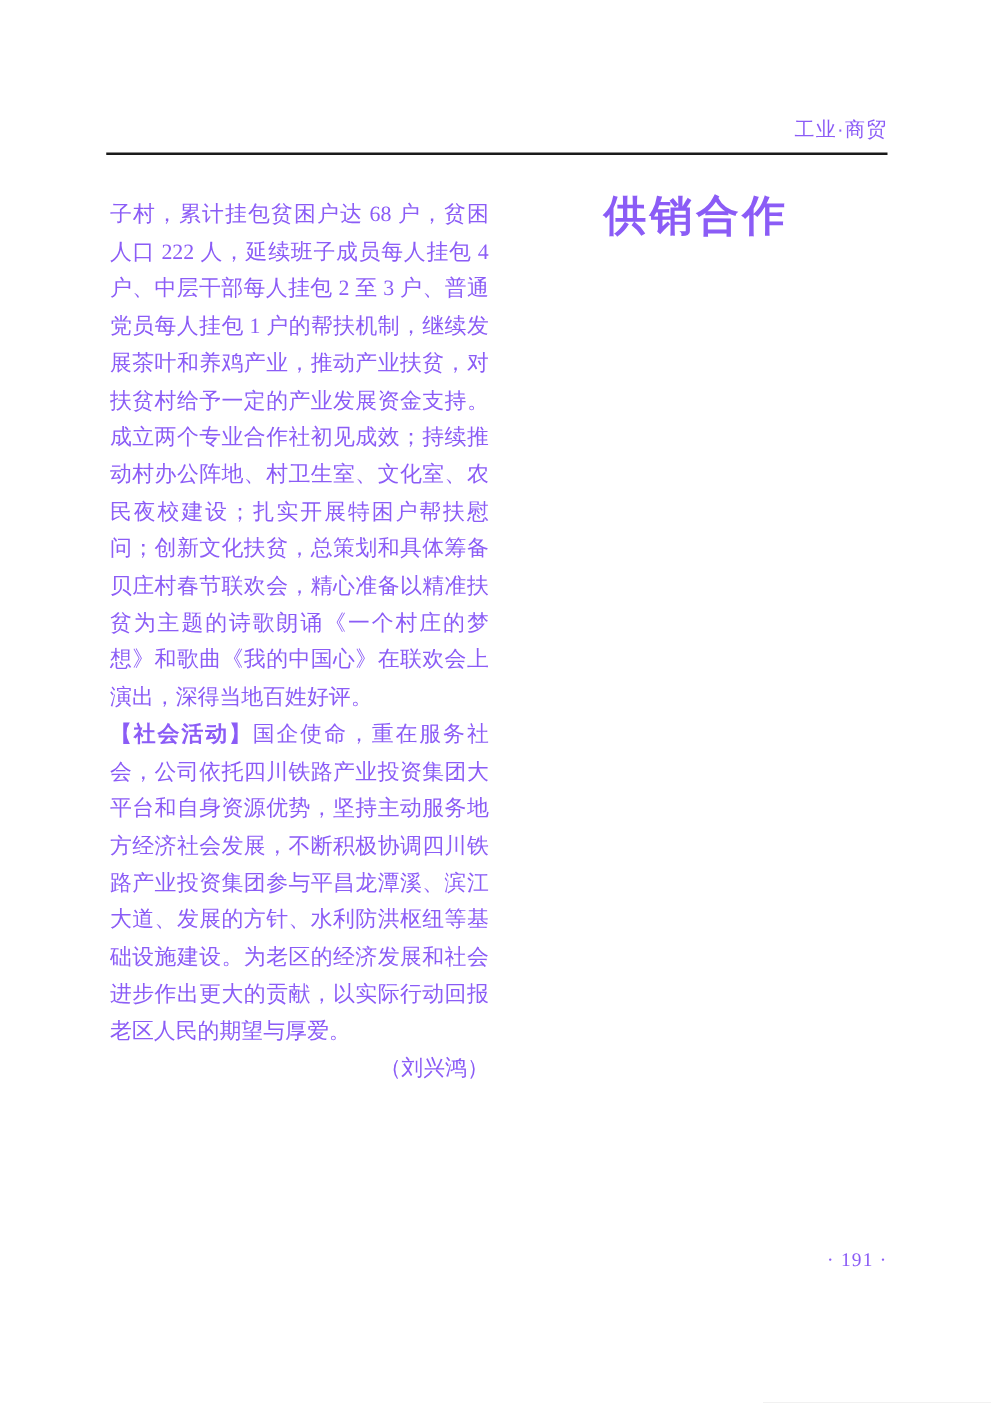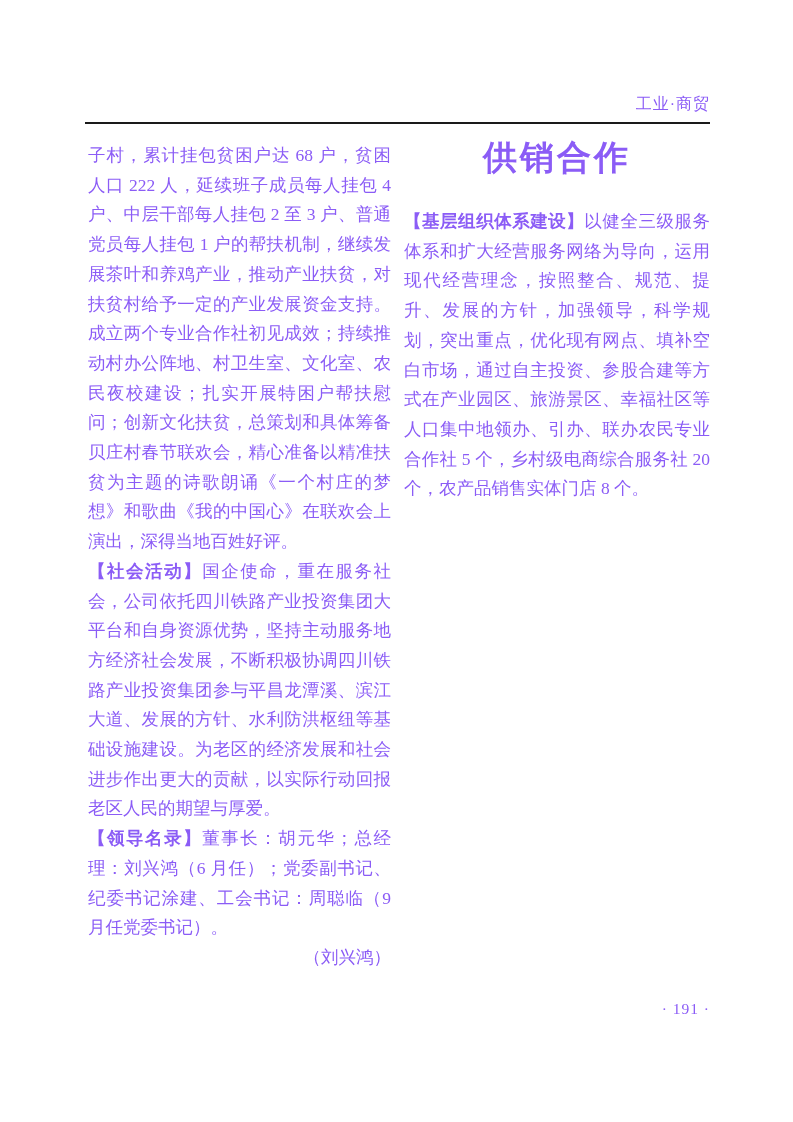--- a/index.html
+++ b/index.html
@@ -26,20 +26,21 @@
     position:absolute;
     left:88px;top:141px;
     width:622px;
     display:flex;
     gap:13px;
   }
   .col{
     font-size:17.5px;
     line-height:29.7px;
     text-align:justify;
+    margin-top:16px;
   }
   .col-left{width:305px;}
   .col-right{width:308px;}
   p.para{margin:0;padding:0;}
   .label{font-weight:bold;}
   .article-title{
     font-size:34px;
     font-weight:bold;
     text-align:center;
     letter-spacing:3px;
@@ -67,30 +68,28 @@
     <span>工业·商贸</span>
   </div>
 
   <div class="columns">
 
     <div class="col col-left">
       <p class="para"><span>子村，累计挂包贫困户达 68 户，贫困人口 222 人，延续班子成员每人挂包 4 户、中层干部每人挂包 2 至 3 户、普通党员每人挂包 1 户的帮扶机制，继续发展茶叶和养鸡产业，推动产业扶贫，对扶贫村给予一定的产业发展资金支持。成立两个专业合作社初见成效；持续推动村办公阵地、村卫生室、文化室、农民夜校建设；扎实开展特困户帮扶慰问；创新文化扶贫，总策划和具体筹备贝庄村春节联欢会，精心准备以精准扶贫为主题的诗歌朗诵《一个村庄的梦想》和歌曲《我的中国心》在联欢会上演出，深得当地百姓好评。</span></p>
 
       <p class="para"><span class="label">【社会活动】</span><span>国企使命，重在服务社会，公司依托四川铁路产业投资集团大平台和自身资源优势，坚持主动服务地方经济社会发展，不断积极协调四川铁路产业投资集团参与平昌龙潭溪、滨江大道、发展的方针、水利防洪枢纽等基础设施建设。为老区的经济发展和社会进步作出更大的贡献，以实际行动回报老区人民的期望与厚爱。</span></p>
 
-      <p class="para"><span class="label">【领导名录】</span><span>董事长：胡元华；总经理：刘兴鸿（6 月任）；党委副书记、纪委书记涂建、工会书记：周聪临（9 月任党委书记）。</span></p>
 
       <p class="para signature">（刘兴鸿）</p>
     </div>
 
     <div class="col col-right">
       <div class="article-title">供销合作</div>
 
 
-      <p class="para"><span class="label">【基层组织体系建设】</span><span>以健全三级服务体系和扩大经营服务网络为导向，运用现代经营理念，按照整合、规范、提升、发展的方针，加强领导，科学规划，突出重点，优化现有网点、填补空白市场，通过自主投资、参股合建等方式在产业园区、旅游景区、幸福社区等人口集中地领办、引办、联办农民专业合作社 5 个，乡村级电商综合服务社 20 个，农产品销售实体门店 8 个。</span></p>
 
     </div>
 
   </div>
 
   <div class="page-number">· 191 ·</div>
 
 </div>
 
 </body></html>

